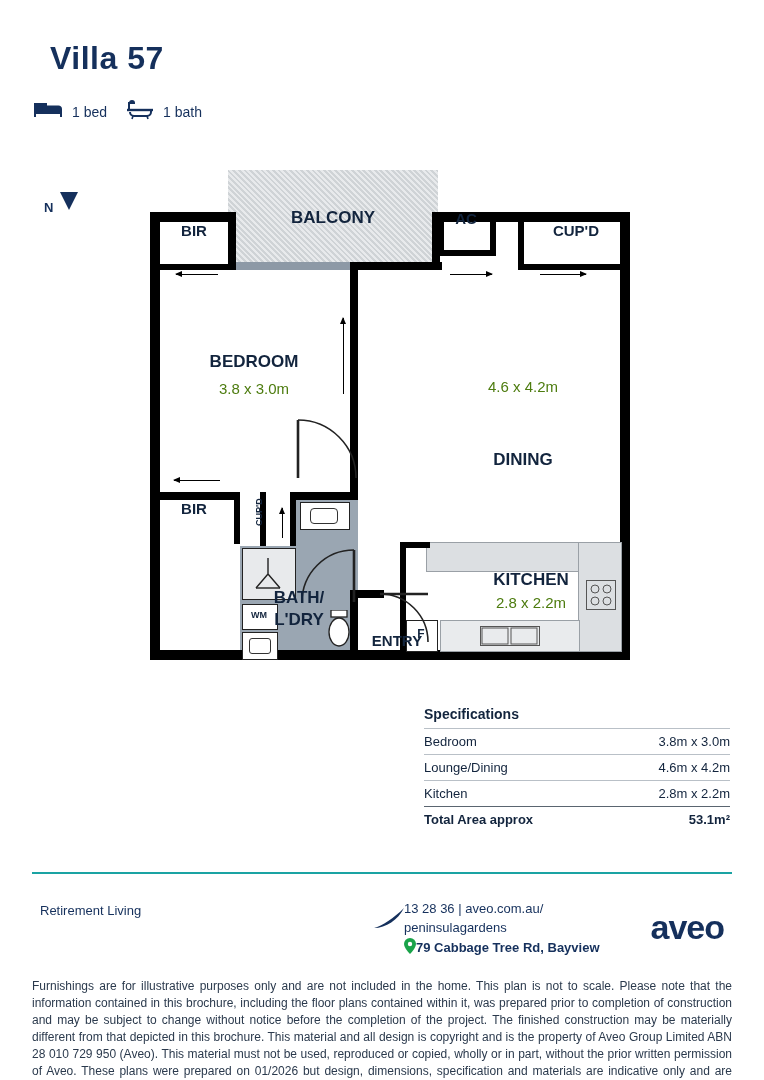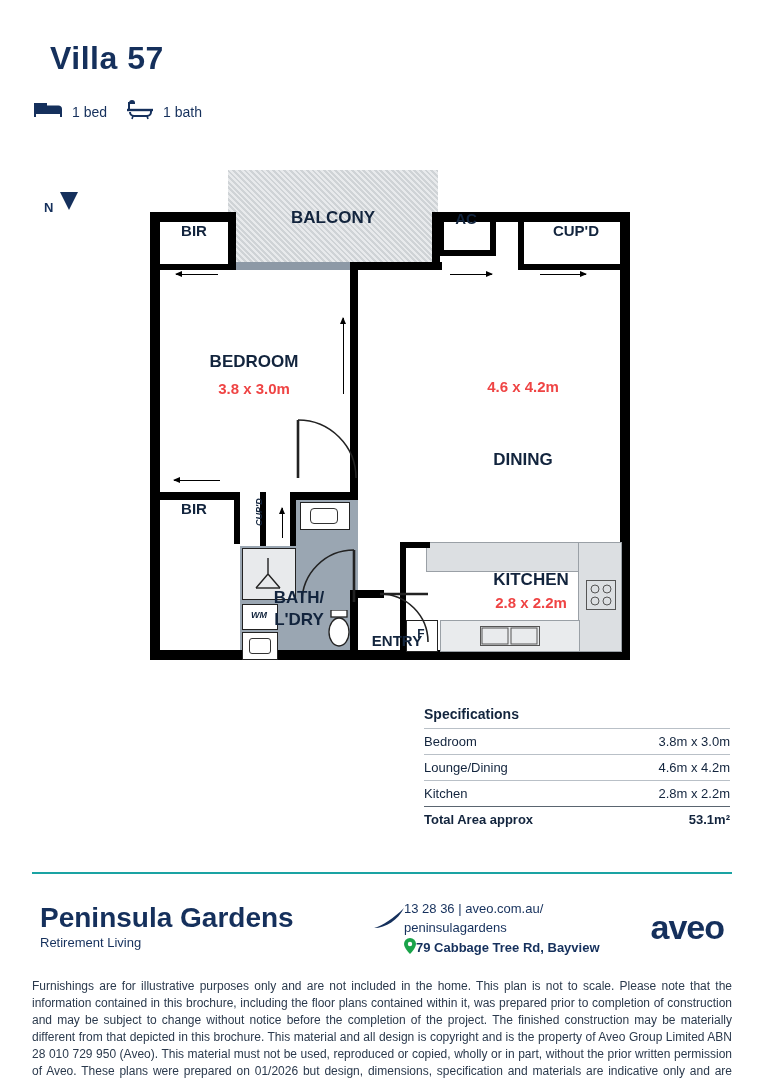--- a/index.html
+++ b/index.html
@@ -38,22 +38,22 @@
     position:absolute;
     background:
       repeating-linear-gradient(45deg,#cfd3d6 0 2px,#e8eaec 2px 4px);
   }
   .grey{position:absolute;background:#9aa6b2;}
   .lightgrey{position:absolute;background:#d7dbde;}
   .label{position:absolute;font-weight:bold;color:#12243d;text-align:center;}
   .lbl-lg{font-size:17px;}
   .lbl-md{font-size:15px;}
   .lbl-sm{font-size:12px;}
-  .lbl-xs{font-size:9px;font-style:italic;}
-  .dim{font-size:15px;font-weight:bold;color:#ef4444;}
+  .lbl-xs{font-size:9px;}
+  .dim{font-size:15px;font-weight:normal;color:#4d7c0f;}
   .arrow{position:absolute;height:1px;background:#000;}
   .arrow:before{
     content:"";position:absolute;left:-1px;top:-3px;
     border-top:3.5px solid transparent;border-bottom:3.5px solid transparent;
     border-right:7px solid #000;
   }
   .arrow.right:before{left:auto;right:-1px;border-right:none;border-left:7px solid #000;}
   .arrowv{position:absolute;width:1px;background:#000;}
   .arrowv:before{
     content:"";position:absolute;top:-1px;left:-3px;
@@ -273,21 +273,20 @@
     <div class="spec-row total">
       <span>Total Area approx</span>
       <span>53.1m²</span>
     </div>
   </div>
 
   <div class="divider"></div>
 
   <div class="footer">
     <div class="brand">
-      <div class="big">Peninsula Gardens</div>
       <div class="small">Retirement Living</div>
     </div>
     <div style="position:absolute;left:340px;top:10px;">
       <svg width="34" height="26" viewBox="0 0 34 26">
           <path d="M2 22 C10 20 22 12 32 2 C26 14 14 22 2 22 Z" fill="#15305c"></path>
         </svg>
     </div>
 
     <div class="contact">
       <div>13 28 36 | aveo.com.au/</div>

